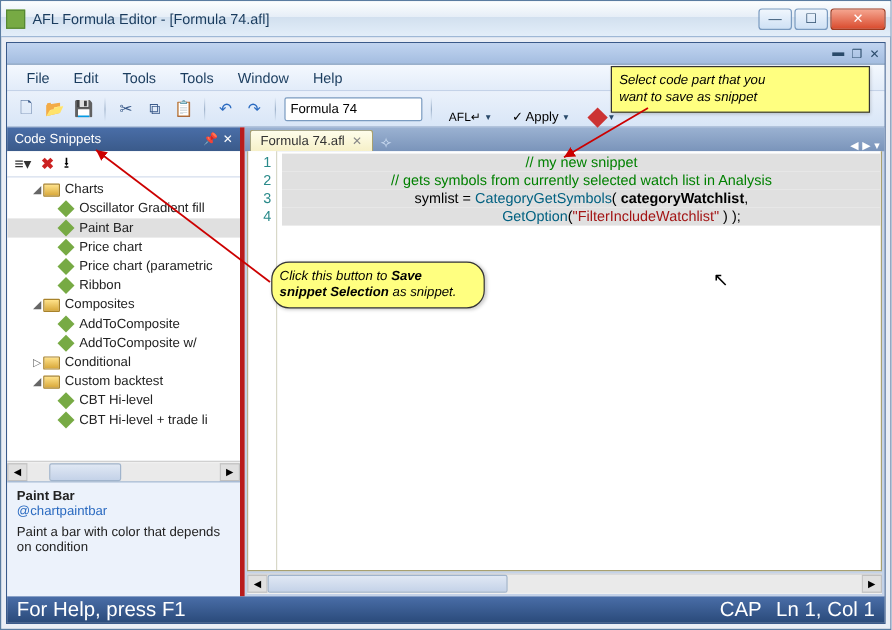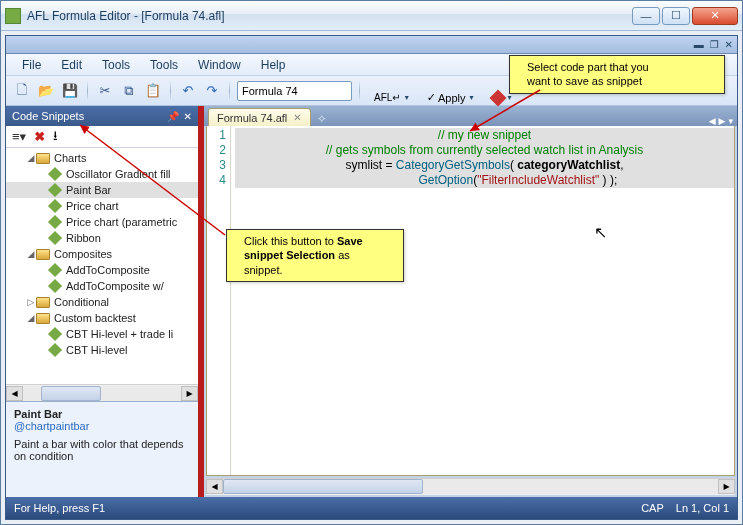--- a/index.html
+++ b/index.html
@@ -16,21 +16,21 @@
 .menubar { height: 22px; background: linear-gradient(#f4f8fe,#e2ecf9); display: flex; align-items: center; padding: 0 8px; gap: 4px; border-bottom: 1px solid #c4d2e8; }
 .menuitem { font-size: 12px; color: #1a3c5e; padding: 2px 8px; cursor: pointer; }
 .toolbar { height: 30px; background: linear-gradient(#eaf1fb,#d9e6f7); border-bottom: 1px solid #b2c4dc; display: flex; align-items: center; padding: 0 6px; gap: 4px; position: relative; }
 .tbtn { width: 20px; height: 20px; display: flex; align-items: center; justify-content: center; font-size: 13px; color: #3a5a8a; cursor: pointer; border-radius: 2px; }
 .tsep { width: 1px; height: 20px; background: linear-gradient(transparent,#a0b4cc,transparent); margin: 0 3px; }
 .formula-input { width: 115px; height: 20px; border: 1px solid #7a9bc0; background: #fff; font-size: 11px; padding: 0 4px; border-radius: 2px; }
 .apply-btn { height: 20px; padding: 0 6px; border: 1px solid transparent; background: transparent; font-size: 11px; display: flex; align-items: center; gap: 2px; border-radius: 2px; cursor: pointer; margin-top: 14px; }
 .droparrow { font-size: 8px; color: #2a4a6a; margin-left: 2px; }
 .red-diamond { width: 12px; height: 12px; background: #c33; transform: rotate(45deg); }
 .body-row { flex: 1; display: flex; min-height: 0; }
-.sidebar { width: 198px; display: flex; flex-direction: column; border-right: 6px solid #b91c1c; }
+.sidebar { width: 198px; display: flex; flex-direction: column; border-right: 4px solid #b91c1c; }
 .side-header { height: 20px; background: linear-gradient(#4a6ea8,#3a5a8a); color: #fff; font-size: 11px; display: flex; align-items: center; padding: 0 6px; justify-content: space-between; }
 .side-header .hbtns { display: flex; gap: 4px; font-size: 10px; }
 .snip-tool { height: 22px; background: #fff; border-bottom: 1px solid #cad6e8; display: flex; align-items: center; padding: 0 6px; gap: 8px; }
 .snip-btn { font-size: 13px; cursor: pointer; color: #333; }
 .snip-btn.del { color: #c22; font-weight: bold; }
 .snip-btn.save { color: #2a6a2a; position: relative; }
 .tree { flex: 1; background: #fff; overflow: hidden; font-size: 11px; color: #222; padding: 2px 0; }
 .tree-row { display: flex; align-items: center; height: 16px; padding-left: 6px; white-space: nowrap; cursor: pointer; }
 .tree-row.sel { background: #e0e0e0; }
 .expand { width: 10px; font-size: 9px; color: #666; display: inline-block; text-align: center; }
@@ -57,23 +57,23 @@
 .gutter div { height: 15px; }
 .code { flex: 1; font-family: Consolas, monospace; font-size: 12px; padding: 2px 0 2px 4px; position: relative; overflow: hidden; text-align: center; }
 .line { height: 15px; white-space: pre; background: #e0e0e0; }
 .c-comment { color: #008000; }
 .c-str { color: #a31515; }
 .c-cls { color: #006080; }
 .h-scroll { height: 17px; background: #f0f0f0; border-top: 1px solid #d0d0d0; display: flex; margin: 0 2px 2px 2px; }
 .h-scroll .arr { width: 17px; height: 15px; background: #e0e0e0; border: 1px solid #c0c0c0; font-size: 8px; display: flex; align-items: center; justify-content: center; }
 .h-scroll .track { flex: 1; height: 15px; background: #eaeaea; position: relative; }
 .h-scroll .thumb { position: absolute; left: 0; top: 0; width: 200px; height: 15px; background: linear-gradient(#e0e8f4,#c4d2e8); border: 1px solid #a0b4cc; border-radius: 2px; }
-.statusbar { height: 22px; background: linear-gradient(#4a6ea8,#2a4a7a); color: #fff; font-size: 11px; display: flex; align-items: center; padding: 0 8px; justify-content: space-between; }
+.statusbar { height: 22px; background: linear-gradient(#4a6ea8,#2a4a7a); color: #fff; font-size: 17px; display: flex; align-items: center; padding: 0 8px; justify-content: space-between; }
 .status-right { display: flex; gap: 12px; }
-.callout { position: absolute; background: #ffff80; border: 1px solid #333; font-size: 11px; color: #000; padding: 4px 17px; line-height: 1.3; box-shadow: 1px 1px 3px rgba(0,0,0,.2); }
+.callout { position: absolute; background: #ffff80; border: 1px solid #333; font-size: 11px; color: #000; padding: 4px 6px; line-height: 1.3; box-shadow: 1px 1px 3px rgba(0,0,0,.2); font-style: italic; }
 .callout .b { font-weight: bold; }
 .arrow-svg { position: absolute; pointer-events: none; }
 .cursor-arrow { position: absolute; left: 594px; top: 223px; font-size: 16px; color: #000; pointer-events: none; }
 </style>
 </head>
 <body>
 
 <div class="window">
   <div class="titlebar">
     <div class="icon"></div>
@@ -182,25 +182,25 @@
               <div class="folder"></div>
               <span>Conditional</span>
             </div>
           <div class="tree-row indent1">
               <span class="expand">◢</span>
               <div class="folder"></div>
               <span>Custom backtest</span>
             </div>
           <div class="tree-row indent2">
               <div class="leaf-ic"></div>
+              <span>CBT Hi-level</span>
+            </div>
+          <div class="tree-row indent2">
+              <div class="leaf-ic"></div>
               <span>CBT Hi-level + trade li</span>
-            </div>
-          <div class="tree-row indent2">
-              <div class="leaf-ic"></div>
-              <span>CBT Hi-level</span>
             </div>
         </div>
         <div class="tree-scroll">
           <div class="arr">◀</div>
           <div class="track">
               <div class="thumb"></div>
             </div>
           <div class="arr">▶</div>
         </div>
         <div class="desc-panel">
@@ -256,21 +256,21 @@
         <span>CAP</span>
         <span>Ln 1, Col 1</span>
       </div>
     </div>
   </div>
 </div>
 
 <div class="callout" style="left:509px; top:55px; width:216px;">
   <span>Select code part that you</span><br><span>want to save as snippet</span>
 </div>
-<div class="callout" style="left:226px; top:229px; width:178px;">
+<div class="callout" style="left:226px; top:218px; width:178px;border-radius:15px;">
   <span>Click this button to </span><span class="b">Save</span><br>
   <span class="b">snippet Selection</span><span> as snippet.</span>
 </div>
 
 <svg class="arrow-svg" style="left:0;top:0;width:743px;height:525px">
   <defs>
       <marker id="ah" markerWidth="8" markerHeight="8" refX="6" refY="3" orient="auto">
         <path d="M0,0 L6,3 L0,6 Z" fill="#c00"></path>
       </marker>
     </defs>

